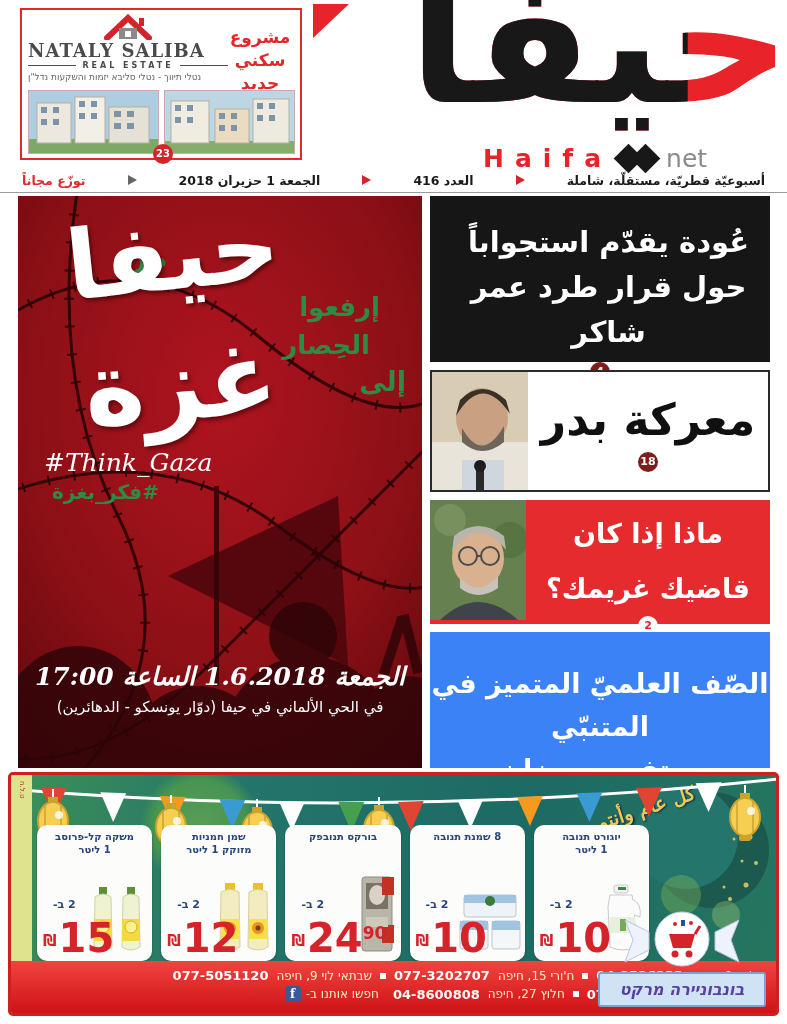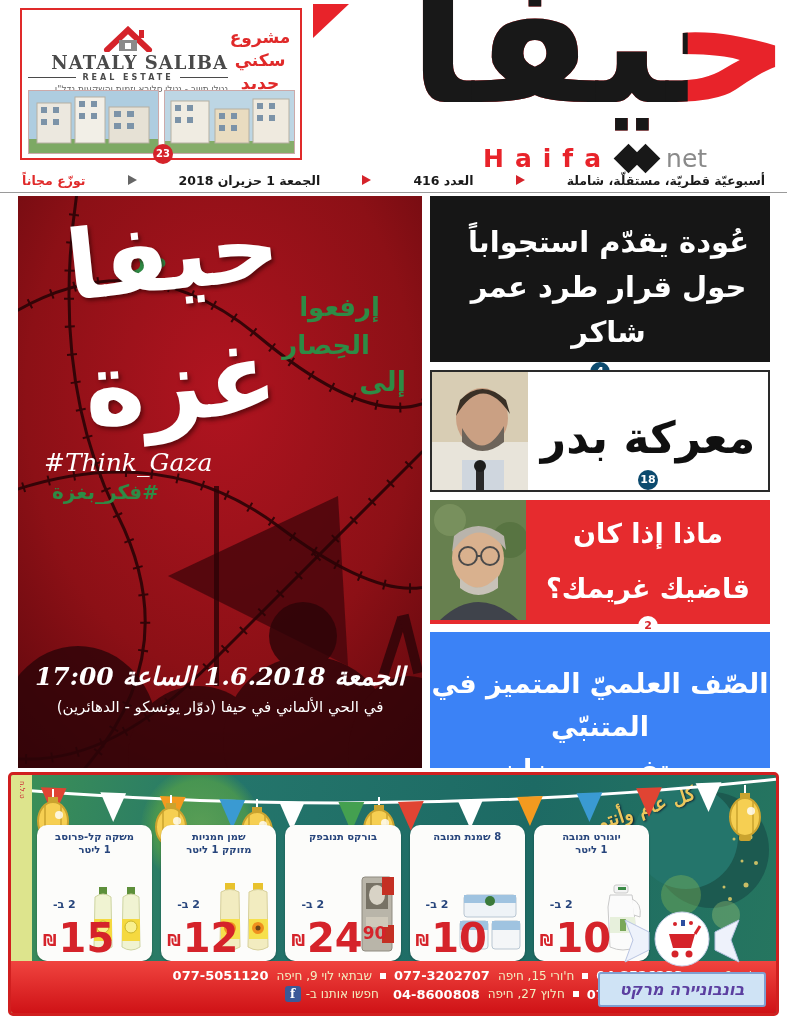--- a/index.html
+++ b/index.html
@@ -2,21 +2,21 @@
 <html lang="ar"><head>
 <meta charset="utf-8">
 <style>
   * { box-sizing: border-box; margin: 0; padding: 0; }
   body {
     width: 787px; height: 1024px; position: relative; overflow: hidden;
     background: #fff; font-family: "DejaVu Sans", sans-serif;
   }
   
   .nataly { position:absolute; left:20px; top:8px; width:282px; height:152px; border:2px solid #e02a2a; background:#fff; }
-  .nat-brand { position:absolute; left:6px; top:16px; width:200px; text-align:right; }
+  .nat-brand { position:absolute; left:6px; top:4px; width:200px; text-align:left; }
   .nat-house { display:block; margin:0 auto; }
   .nat-name { font-family:"DejaVu Serif", serif; font-size:18px; font-weight:bold; color:#4a4a4a; letter-spacing:1px; white-space:nowrap; }
   .nat-re { font-size:8px; letter-spacing:3px; color:#4a4a4a; font-weight:bold; display:flex; align-items:center; gap:6px; justify-content:center; }
   .nat-re::before, .nat-re::after { content:""; height:1px; background:#4a4a4a; flex:1; }
   .nat-heb { font-size:9px; color:#666; direction:rtl; margin-top:2px; }
   .nat-ar { position:absolute; right:4px; top:16px; width:72px; text-align:center; color:#e02a2a; font-weight:bold; font-size:17px; line-height:1.35; direction:rtl; }
   .nat-photos { position:absolute; left:6px; top:80px; display:flex; gap:5px; }
   .nat-photo { width:131px; height:64px; border:1px solid #caa; overflow:hidden; }
   .badge-23 { position:absolute; left:131px; top:134px; width:20px; height:20px; border-radius:50%; background:#d5232a; color:#fff; font-size:10px; font-weight:bold; text-align:center; line-height:20px; }
   
@@ -52,30 +52,30 @@
   .p-gaza { left:66px; top:128px; font-size:102px; transform:rotate(-4deg); }
   .p-think { left:26px; top:252px; font-size:25px; color:#fff; font-family:"DejaVu Serif", serif; font-style:italic; direction:ltr; }
   .p-fikr { left:34px; top:284px; font-size:20px; }
   .p-date { left:0; top:466px; width:100%; text-align:center; font-size:25px; color:#fff; font-weight:bold; font-style:italic; font-family:"DejaVu Serif", serif; }
   .p-venue { left:0; top:502px; width:100%; text-align:center; font-size:15px; color:#fff; }
   
   .headlines { position:absolute; left:430px; top:196px; width:340px; height:572px; display:flex; flex-direction:column; gap:8px; }
   .hblock { direction:rtl; text-align:center; position:relative; }
   .h-black { height:166px; background:#161616; color:#fff; padding-top:24px; }
   .h-black .hl { font-size:29px; font-weight:bold; line-height:1.55;padding-left:17px; }
-  .h-white { height:122px; background:#fff; border:2px solid #2a2a2a; display:flex; direction:ltr;align-items:flex-end; }
+  .h-white { height:122px; background:#fff; border:2px solid #2a2a2a; display:flex; direction:ltr; }
   .h-red { height:124px; background:#e62b2e; display:flex; direction:ltr; }
   .h-green { height:136px; background:#3b82f6; color:#fff; padding-top:30px; }
   .h-green .hl { font-size:27px; font-weight:bold; line-height:1.6; }
   .h-photo { width:96px; height:100%; flex:none; }
   .h-body { flex:1; direction:rtl; text-align:center; }
   .h-white .h-title { font-size:44px; font-weight:bold; color:#101010; margin-top:22px; }
   .h-red .hl { font-size:27px; font-weight:bold; color:#fff; line-height:1.5; margin-top:14px; }
   .pbadge { width:20px; height:20px; border-radius:50%; margin:7px auto 0; font-size:11px; font-weight:bold; line-height:20px; text-align:center; }
-  .pb-red { background:#0c4a6e; color:#fff; }
+  .pb-red { background:#7f1d1d; color:#fff; }
   .pb-white { background:#fff; color:#d5232a; }
   
   .market { position:absolute; left:8px; top:772px; width:771px; height:244px; border:3px solid #d01f1f; border-radius:5px; overflow:hidden;
     background:linear-gradient(100deg,#3d9155 0%, #24756b 28%, #1d6a64 65%, #26765f 100%); }
   .m-strip { position:absolute; left:0; top:0; width:21px; height:100%; background:#dde48d; z-index:3; }
   .m-strip span { writing-mode:vertical-rl; font-size:7px; color:#c23; margin:6px 0 0 7px; display:inline-block; }
   .m-ornament { position:absolute; left:130px; top:-8px; width:120px; height:120px; border-radius:50%;
     background:radial-gradient(circle,#6fae4e 0%,#55a048 55%,rgba(85,160,72,0) 72%); opacity:.7; }
   .m-bunting { position:absolute; left:0; top:0; width:100%; height:70px; z-index:2; }
   .lantern { position:absolute; z-index:2; }

